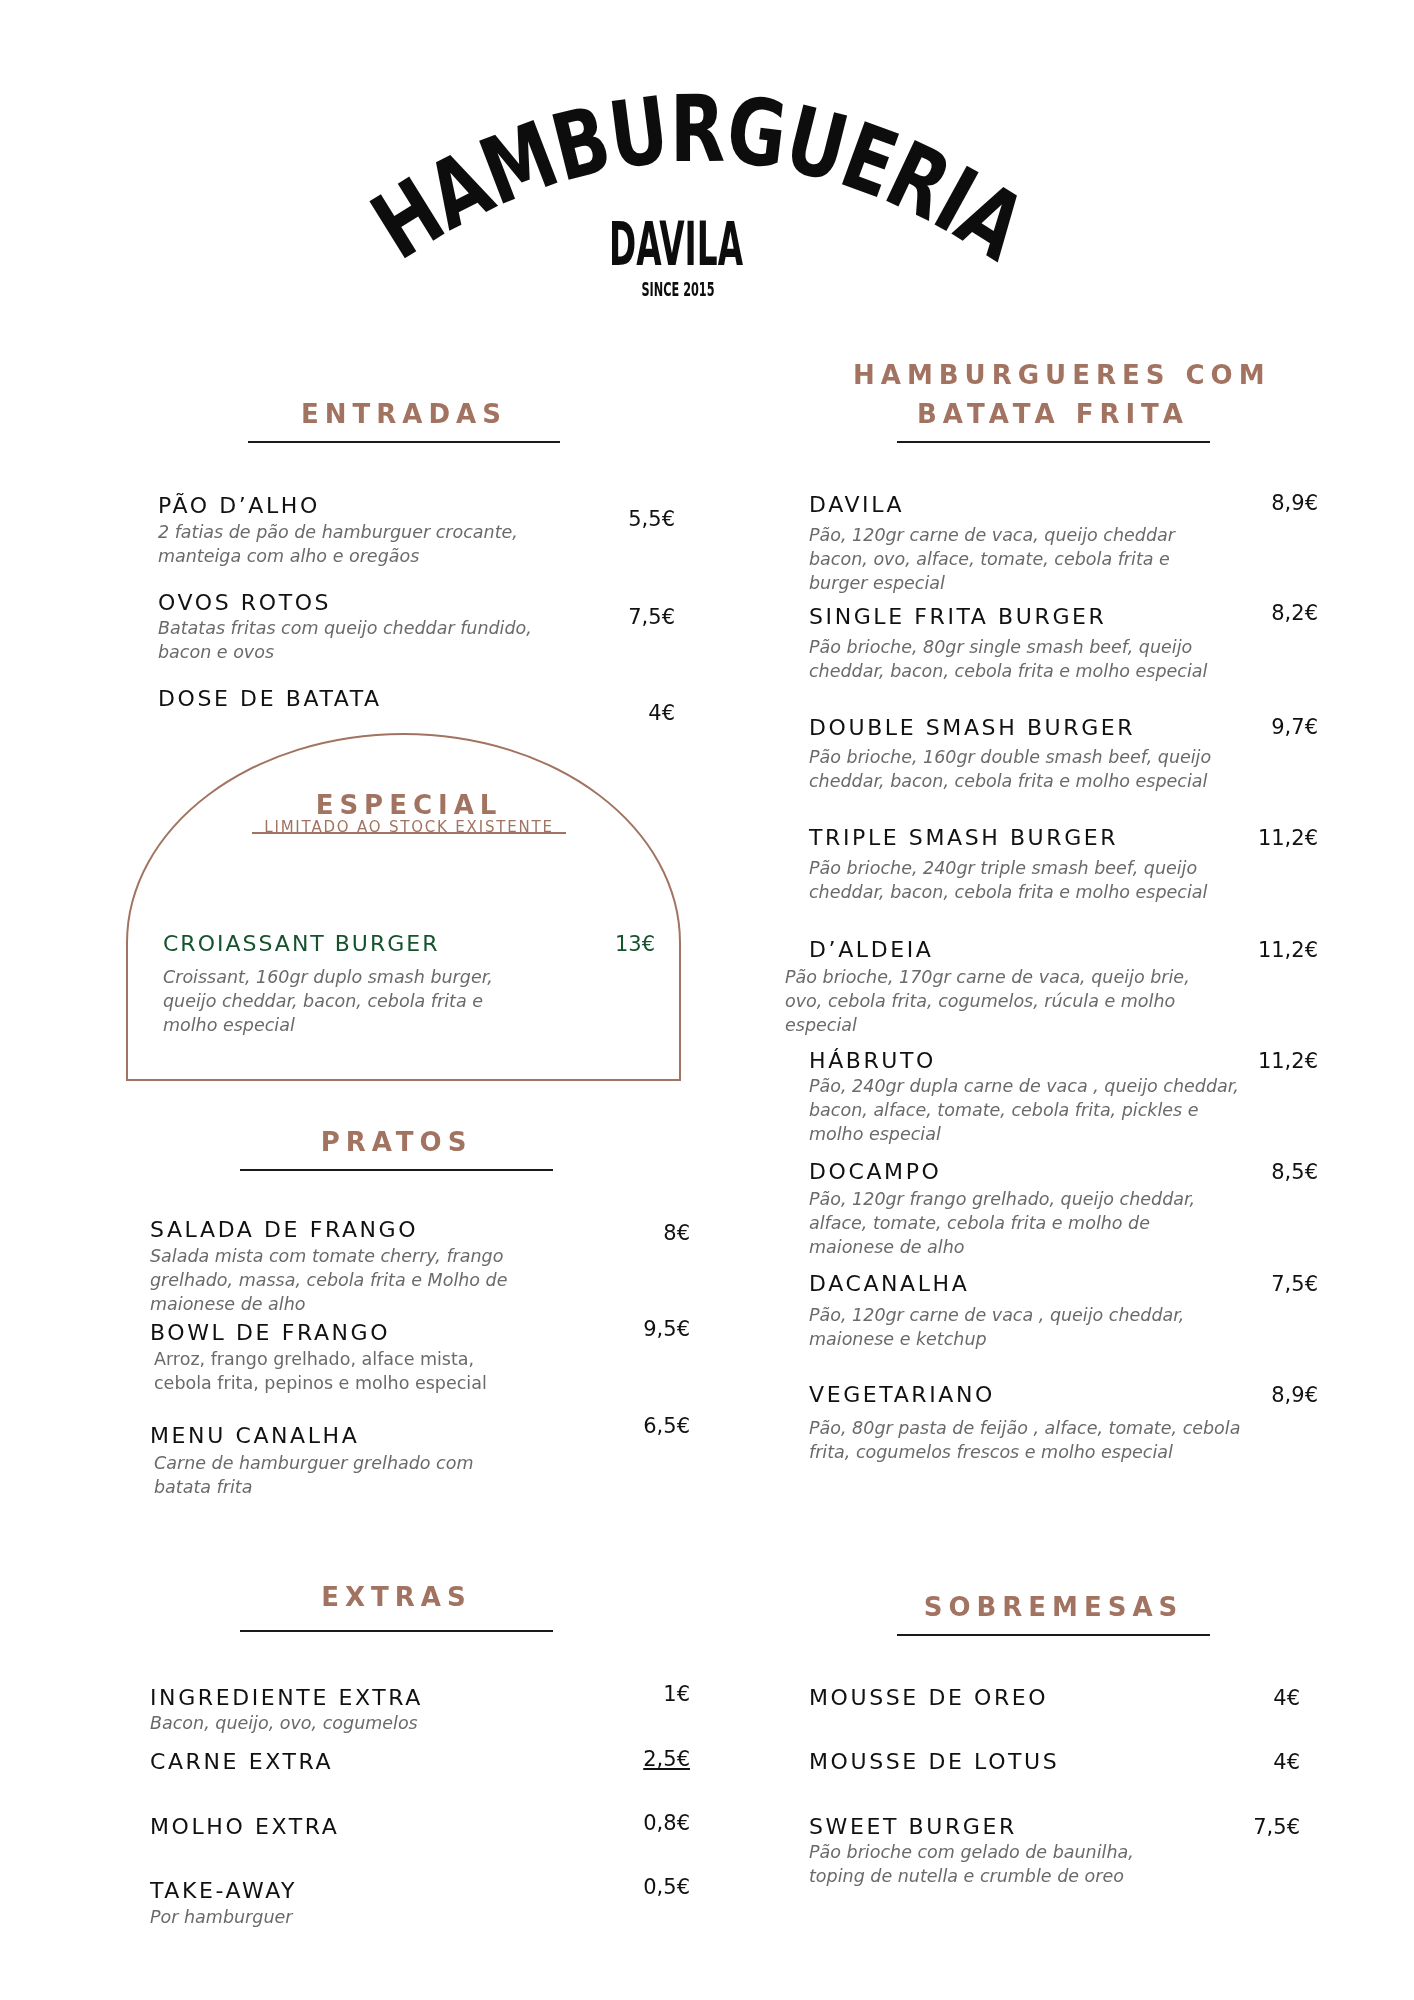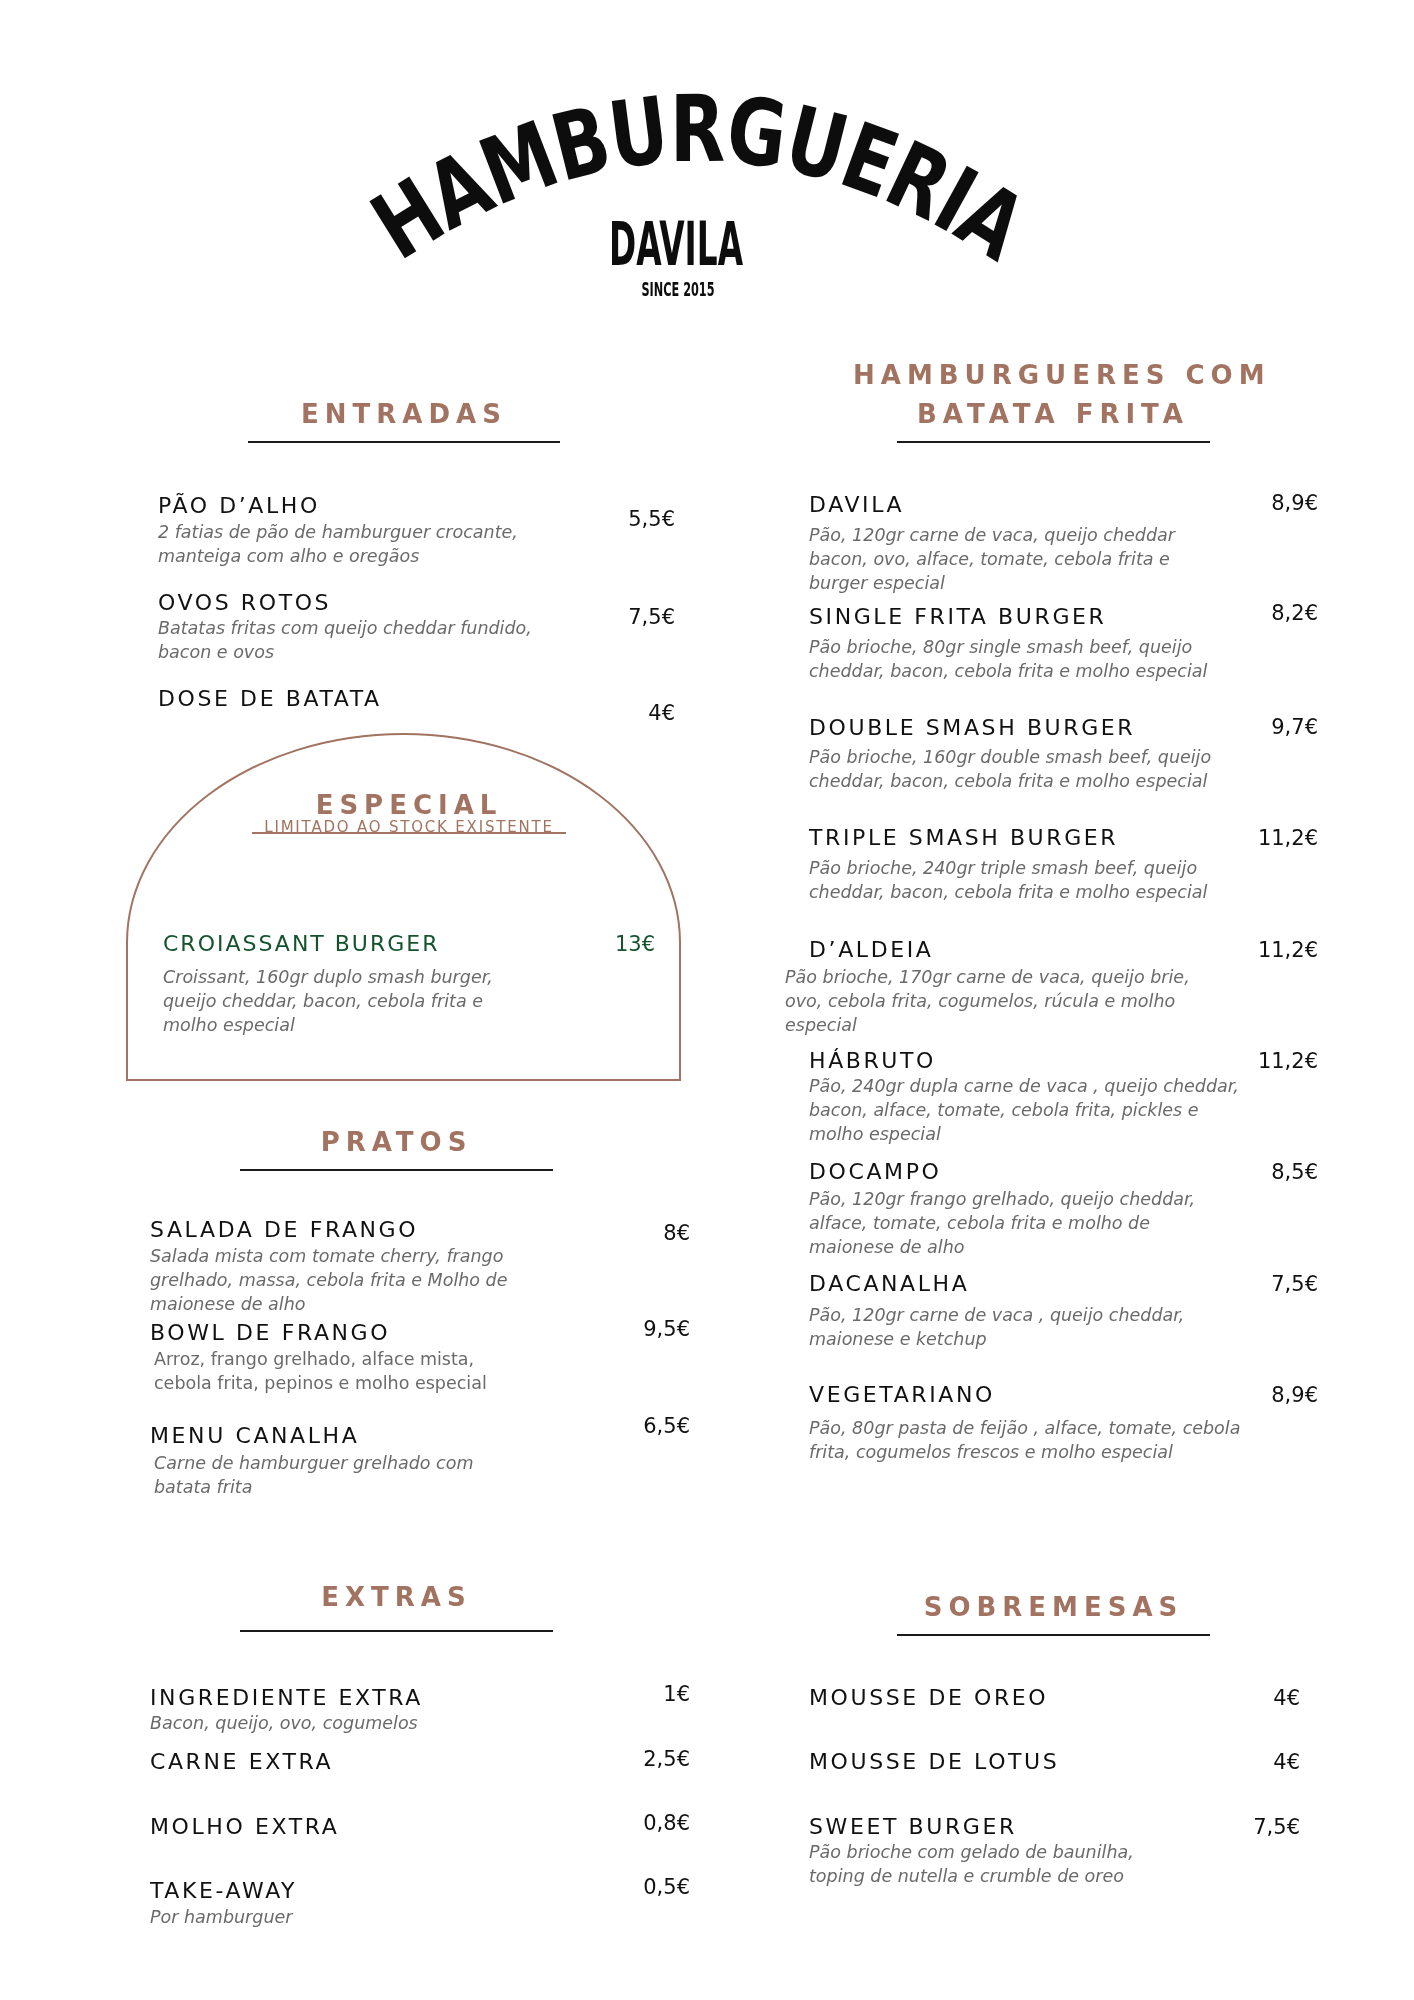--- a/index.html
+++ b/index.html
@@ -105,21 +105,21 @@
   <div class="heading" style="left:240px; top:1578px; width:313px;">EXTRAS</div>
   <div class="rule" style="left:240px; top:1630px; width:313px;"></div>
 
   <div>
     <div class="name" style="left:150px; top:1683px;">INGREDIENTE EXTRA</div>
     <div class="desc" style="left:150px; top:1711px;">Bacon, queijo, ovo, cogumelos</div>
     <div class="price" style="right:724px; top:1679px;">1€</div>
   </div>
   <div>
     <div class="name" style="left:150px; top:1747px;">CARNE EXTRA</div>
-    <div class="price" style="right:724px; top:1744px;">2,5€</div>
+    <div class="price" style="right:724px; top:1744px;text-decoration:underline;">2,5€</div>
   </div>
   <div>
     <div class="name" style="left:150px; top:1812px;">MOLHO EXTRA</div>
     <div class="price" style="right:724px; top:1808px;">0,8€</div>
   </div>
   <div>
     <div class="name" style="left:150px; top:1876px;">TAKE-AWAY</div>
     <div class="desc" style="left:150px; top:1905px;">Por hamburguer</div>
     <div class="price" style="right:724px; top:1872px;text-align:right;">0,5€</div>
   </div>

